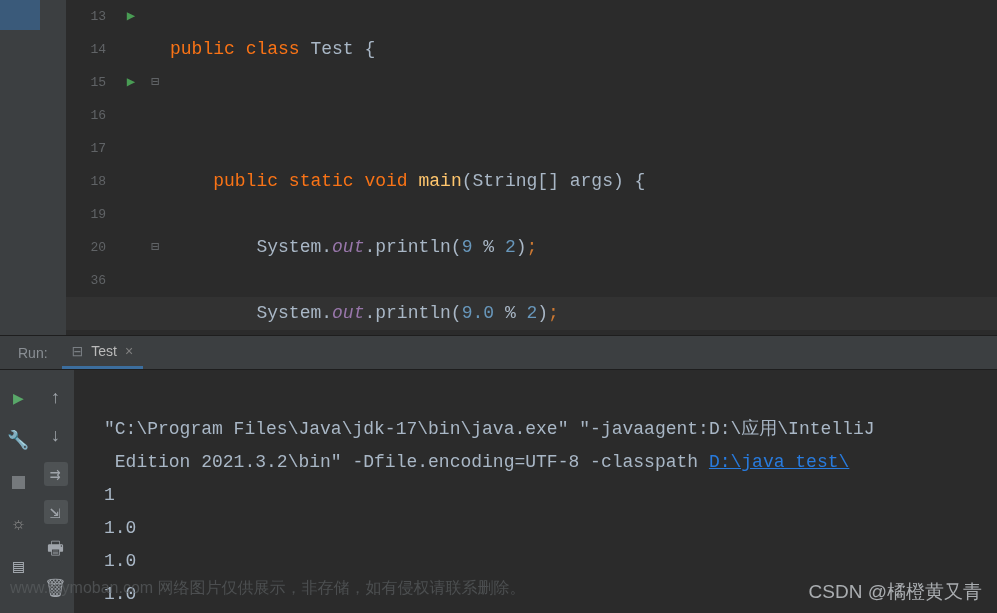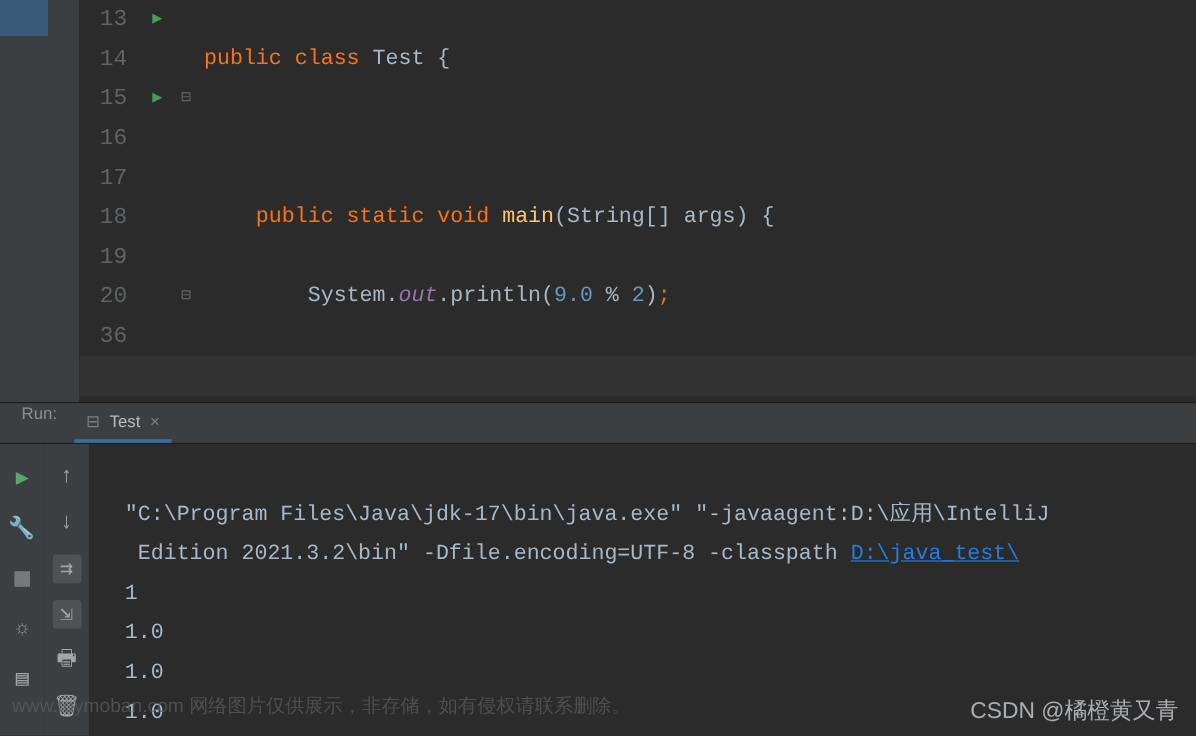--- a/index.html
+++ b/index.html
@@ -12,39 +12,39 @@
 }
 .app { display: flex; flex-direction: column; height: 100%; }
 .top-area { display: flex; height: 335px; }
 .left-gutter { width: 66px; background: #3c3f41; position: relative; }
 .gutter-blue { position: absolute; top: 0; left: 0; height: 30px; width: 40px; background: #3a5a7a; }
 .gutter-caret { position: absolute; top: 100px; left: 76px; color: #808080; font-size: 13px; }
 .gutter-icon-1 { position: absolute; top: 103px; left: 95px; width: 10px; height: 10px; background: #cc7832; border-radius: 2px; }
 .gutter-icon-2 { position: absolute; top: 127px; left: 95px; width: 10px; height: 10px; background: #6e7a5a; border-radius: 2px; }
 .gutter-scrollblock { position: absolute; top: 310px; left: 71px; width: 25px; height: 20px; background: #5a5d5f; }
 .code-col { flex: 1; display: flex; background: #2b2b2b; position: relative; overflow: hidden; }
-.linenos { width: 50px; padding-right: 10px; text-align: right; color: #606366; padding-top: 0; line-height: 33px; font-size: 19px;}
+.linenos { width: 50px; padding-right: 10px; text-align: right; color: #606366; padding-top: 0; line-height: 33px; font-size: 13px;}
 .linenos div { height: 33px; }
 .run-icons { width: 30px; padding-top: 0; line-height: 33px; }
 .run-tri { color: #499c54; font-size: 14px; display: block; height: 33px; text-align: center; }
 .run-empty { display: block; height: 33px; }
 .fold-col { width: 18px; line-height: 33px; color: #606366; }
 .fold-col span { display: block; height: 33px; font-size: 14px; text-align: center; }
 .editor { flex: 1; line-height: 33px; white-space: pre; padding-left: 6px; }
 .editor .row { height: 33px; }
 .cursor-line { background: #323232; position: absolute; left: 0; right: 0; height: 33px; top: 297px; z-index: 0; }
 .editor .row > * { position: relative; z-index: 1; }
 .kw { color: #f97316; }
 .name { color: #ffc66d; }
 .field { color: #9876aa; font-style: italic; }
 .num { color: #6897bb; }
 .str-normal { color: #a9b7c6; }
 .semi { color: #cc7832; }
 .bottom { flex: 1; display: flex; flex-direction: column; background: #2b2b2b; border-top: 1px solid #1e1e1e; }
-.bottom-header { height: 34px; display: flex; align-items: flex-start; border-bottom: 1px solid #1e1e1e; background: #3c3f41; }
+.bottom-header { height: 34px; display: flex; align-items: center; border-bottom: 1px solid #1e1e1e; background: #3c3f41; }
 .run-label { color: #8a8f94; font-size: 14px; padding: 0 14px 0 18px; font-family: "Segoe UI", sans-serif; }
 .tab { display: flex; align-items: center; gap: 8px; padding: 0 10px; height: 100%; color: #bbbbbb; border-bottom: 3px solid #3c6e9e; font-family: "Segoe UI", sans-serif; font-size: 14px;}
 .tab .pin { color: #7a7f84; font-size: 14px;}
 .tab .x { color: #808080; cursor: pointer; }
 .bottom-body { flex: 1; display: flex; }
 .tool-col { width: 37px; background: #3c3f41; display: flex; flex-direction: column; align-items: center; gap: 18px; padding-top: 16px; }
 .tool-col2 { width: 37px; background: #3c3f41; display: flex; flex-direction: column; align-items: center; gap: 14px; padding-top: 16px; }
 .tbtn { width: 24px; height: 24px; display: flex; align-items: center; justify-content: center; color: #a0a5ab; cursor: pointer; }
 .tbtn-active { background: #4e5254; border-radius: 3px; padding: 4px; }
 .green-tri { color: #59a869; }
@@ -105,20 +105,21 @@
           <span></span>
           <span></span>
         <span>⊟</span>
         <span></span>
         <span>⊟</span>
       </div>
       <div class="editor">
 <div class="row"><span class="kw">public</span> <span class="kw">class</span> <span class="str-normal">Test</span><span class="str-normal"> {</span></div>
 <div class="row"></div>
 <div class="row">    <span class="kw">public</span> <span class="kw">static</span> <span class="kw">void</span> <span class="name">main</span><span class="str-normal">(String[] args) {</span></div>
+<div class="row">        <span class="str-normal">System.</span><span class="field">out</span><span class="str-normal">.println(</span><span class="num">9</span><span class="str-normal"> % </span><span class="num">2</span><span class="str-normal">)</span><span class="semi">;</span></div>
 <div class="row">        <span class="str-normal">System.</span><span class="field">out</span><span class="str-normal">.println(</span><span class="num">9.0</span><span class="str-normal"> % </span><span class="num">2</span><span class="str-normal">)</span><span class="semi">;</span></div>
 
 
 
 
 
 
       </div>
     </div>
   </div>

